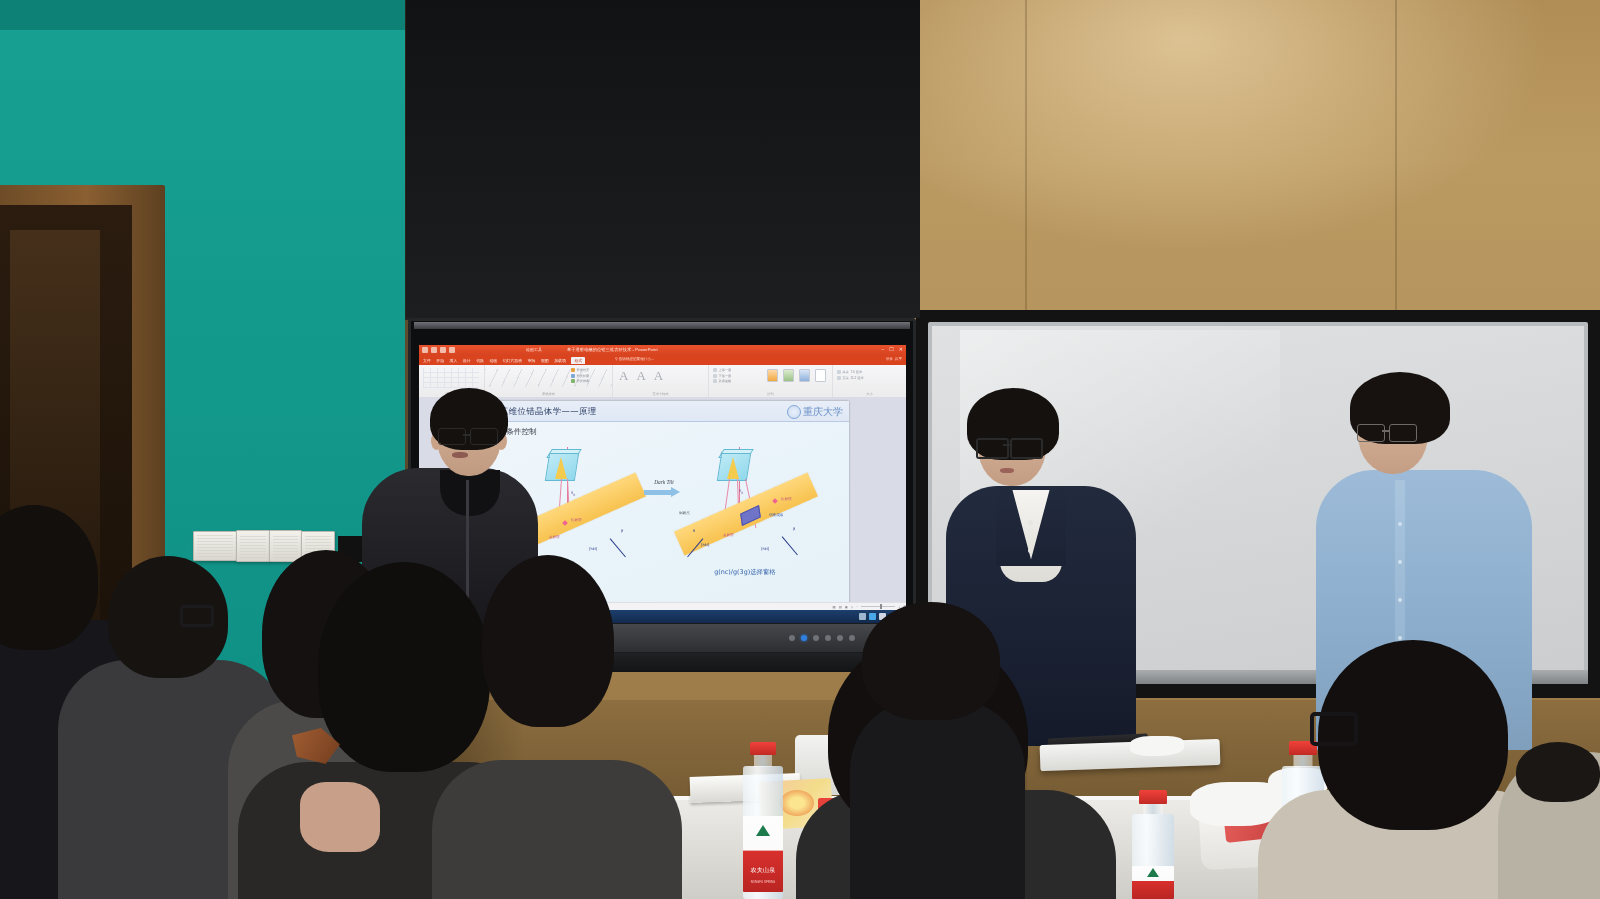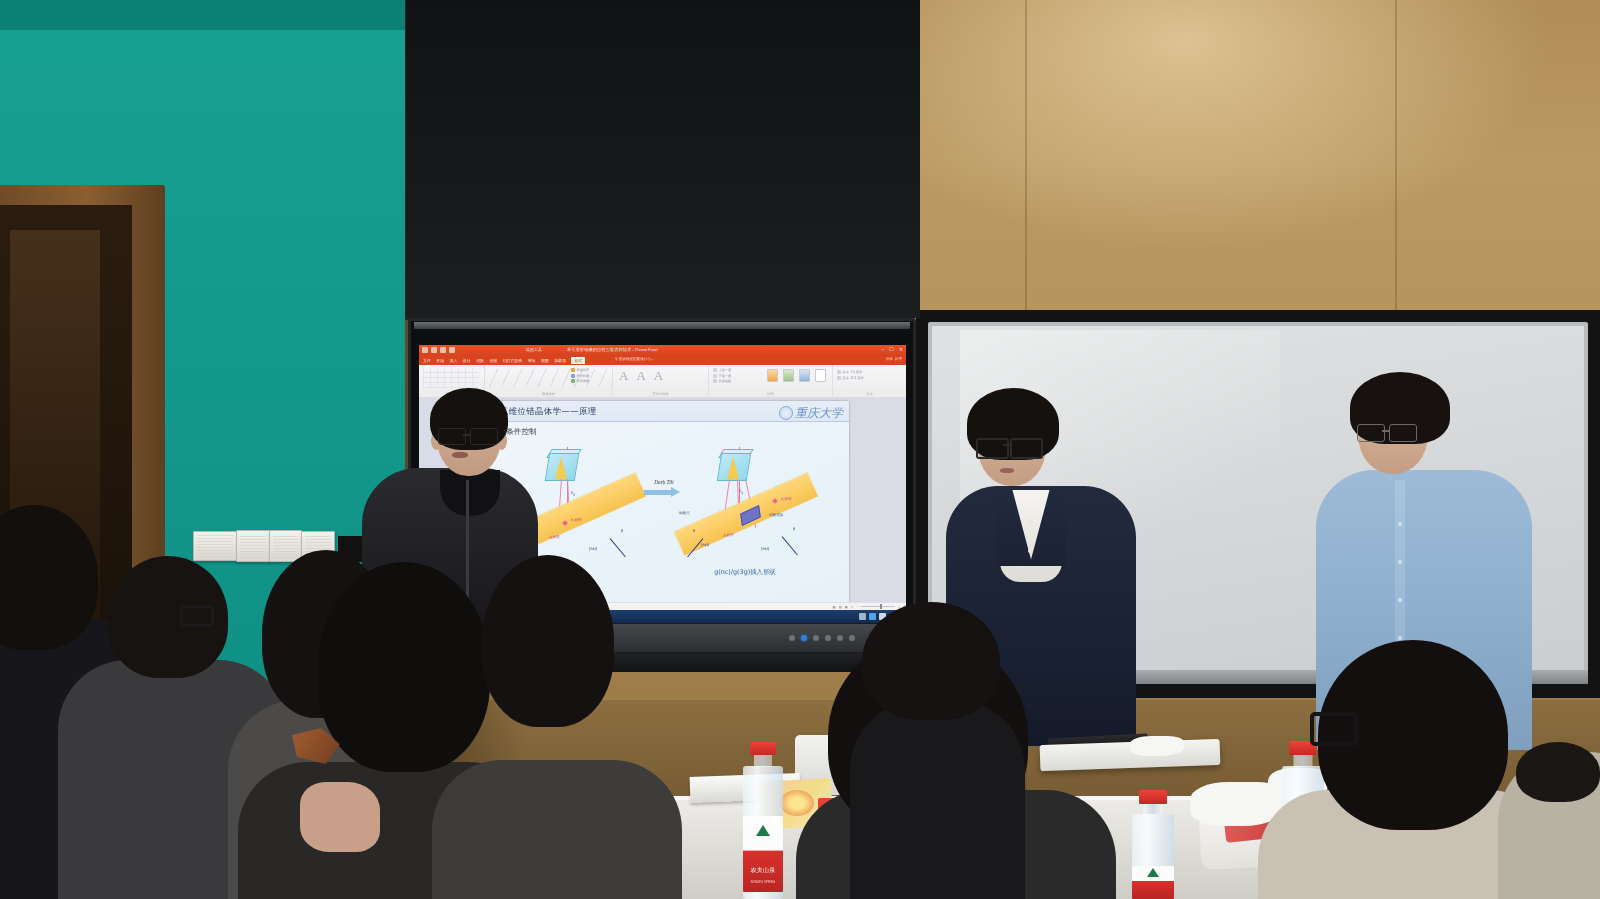--- a/index.html
+++ b/index.html
@@ -59,21 +59,21 @@
   .rtile.b{background:linear-gradient(180deg,#d9e6f6,#8fb1dd);}
 
   
   .slide-area{position:absolute;left:0;top:52px;width:100%;bottom:13px;background:#d9dce6;}
   .slide{position:absolute;left:58px;top:4px;width:372px;height:202px;background:linear-gradient(160deg,#f2f7fb 0%,#eaf4fa 40%,#e6f2f8 100%);box-shadow:0 0 2px rgba(0,0,0,.35);overflow:hidden;}
   .slide-titlebar{position:absolute;left:0;top:0;width:100%;height:20px;background:linear-gradient(180deg,#e8eef8,#dfe8f5);border-bottom:1.2px solid #b9c9e4;}
   .bullet-dot{position:absolute;left:11px;top:6.5px;width:7px;height:7px;border-radius:50%;background:#3f7fd0;}
   .slide-title{position:absolute;left:23px;top:5px;font-size:8.4px;color:#2a3c63;font-family:"DejaVu Sans",sans-serif;letter-spacing:.4px;}
   .cqu-logo{position:absolute;right:6px;top:3.5px;display:flex;align-items:center;gap:2px;}
   .cqu-seal{width:12px;height:12px;border-radius:50%;border:1.1px solid #7fa5d6;background:radial-gradient(circle,#eaf1fb,#c9d9f0);}
-  .cqu-name{font-size:12px;color:#6e93c8;font-family:"DejaVu Serif",serif;font-style:italic;}
+  .cqu-name{font-size:10px;color:#6e93c8;font-family:"DejaVu Serif",serif;}
   .slide-sub{position:absolute;left:14px;top:26px;font-size:7.6px;color:#3b3f4a;font-family:"DejaVu Sans",sans-serif;}
 
   .diagram{position:absolute;top:46px;width:152px;height:134px;}
   .diag-left{left:20px;} .diag-right{left:192px;}
   .foil{position:absolute;left:4px;top:54px;width:146px;height:26px;background:linear-gradient(180deg,#ffd87c,#f7c24f);transform:rotate(-24deg);transform-origin:50% 50%;box-shadow:0 0 1px rgba(180,130,20,.4);}
   .crystal{position:absolute;left:50px;top:6px;width:28px;height:26px;background:linear-gradient(145deg,#bfeaf5,#8fd8ec);border:1px solid #62b9d4;transform:skewX(-9deg);}
   .crystal-top{position:absolute;left:52px;top:2px;width:28px;height:7px;background:#d4f1f8;border:1px solid #62b9d4;transform:skewX(-32deg);}
   .cone{position:absolute;left:58px;top:10px;width:0;height:0;border-left:6px solid transparent;border-right:6px solid transparent;border-bottom:22px solid #fcc93f;opacity:.92;}
   .vline{position:absolute;width:1px;background:#e57a99;}
   .raybeam{position:absolute;width:1px;background:#e987a6;transform-origin:top center;}
@@ -386,21 +386,21 @@
           <div class="dlabel" style="left:112px;top:50px;color:#c4567f">衍射斑</div>
           <div class="dlabel" style="left:100px;top:66px;color:#3f5fa8">弱束成像</div>
           <div class="dlabel" style="left:54px;top:86px;color:#c4567f">直射斑</div>
           <div class="dlabel" style="left:10px;top:64px">倒易点</div>
           <div class="axisarrow" style="left:18px;top:86px;height:24px;transform:rotate(40deg)"></div>
           <div class="axisarrow" style="left:128px;top:84px;height:24px;transform:rotate(-40deg)"></div>
           <div class="dlabel blue" style="left:24px;top:82px">θ</div>
           <div class="dlabel blue" style="left:124px;top:80px">β</div>
           <div class="dlabel blue" style="left:32px;top:96px">[hkl]</div>
           <div class="dlabel blue" style="left:92px;top:100px">[hkl]</div>
-          <div class="caption">g(nc)/g(3g)插入形状</div>
+          <div class="caption">g(nc)/g(3g)选择窗格</div>
         </div>
       </div>
     </div>
 
     <div class="ppt-status">
       <div style="display:flex;gap:6px;">
         <span class="st-txt">幻灯片 第 12 张，共 36 张</span>
         <span class="st-txt">中文(中国)</span>
         <span class="st-txt">备注</span>
         <span class="st-txt">批注</span>

